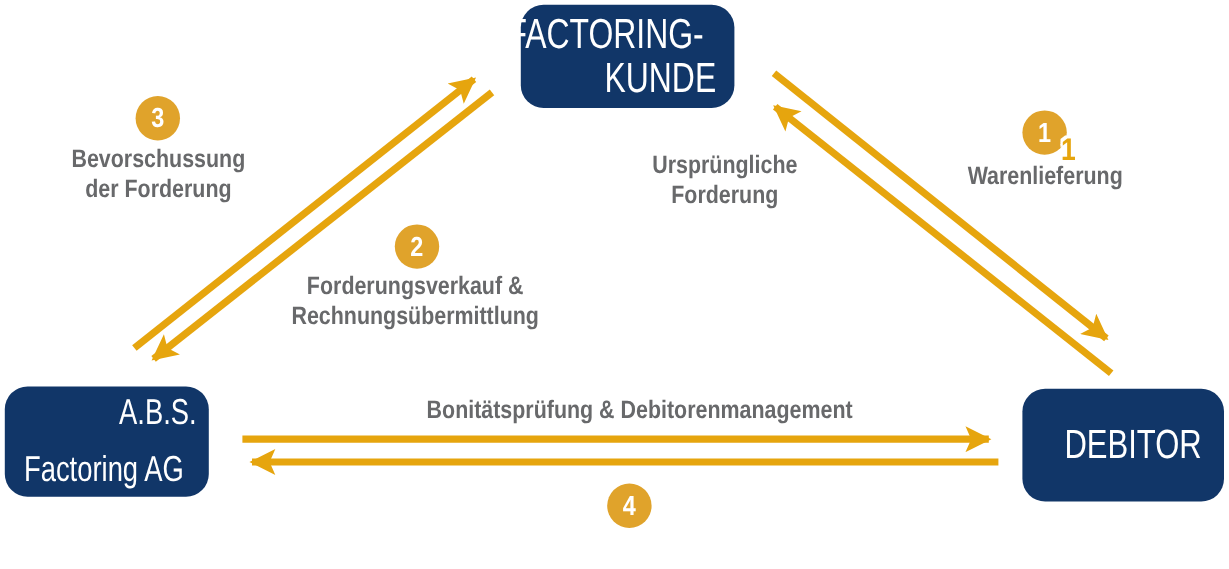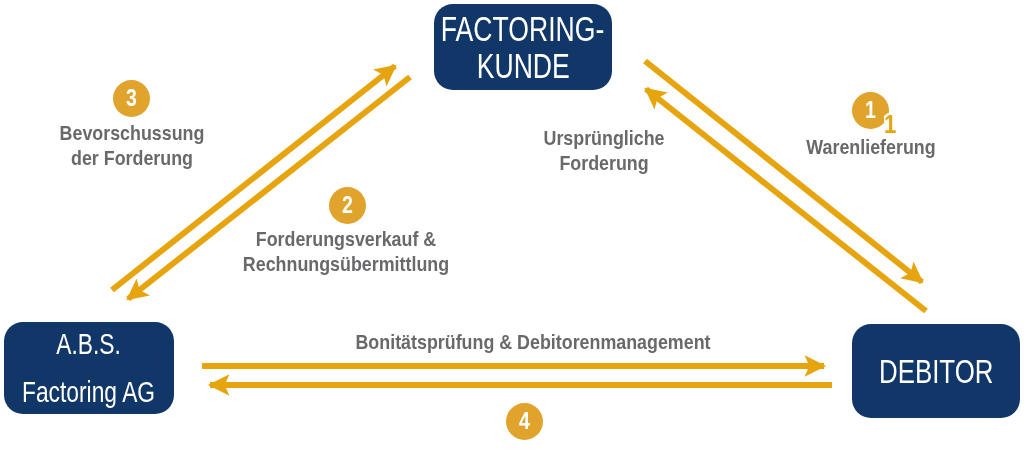--- a/index.html
+++ b/index.html
@@ -10,21 +10,21 @@
   }
 
   
   svg.arrows { position:absolute; left:0; top:0; width:1024px; height:474px; }
   .arrow { stroke:#E6A50E; stroke-width:6; fill:none; }
   .ah    { fill:#E6A50E; }
 
   
   .node {
     position:absolute; background:#113668; color:#ffffff; border-radius:19px;
-    display:flex; flex-direction:column; align-items:center; justify-content:center;
+    display:flex; flex-direction:column; align-items:flex-end; justify-content:center;
     text-align:center; font-weight:400;
   }
   .node .ln { display:block; transform:scaleX(0.76); white-space:nowrap; }
   .node-fk  { left:434px; top:4px;   width:178px; height:86px; font-size:35px; line-height:37px; }
   .node-abs { left:4px;   top:322px; width:170px; height:92px; font-size:30px; line-height:32px;gap:16px; }
   .node-deb { left:852px; top:324px; width:168px; height:94px; font-size:34px; line-height:36px; }
 
   
   .flow-label {
     position:absolute; width:300px; margin-left:-150px; text-align:center;

